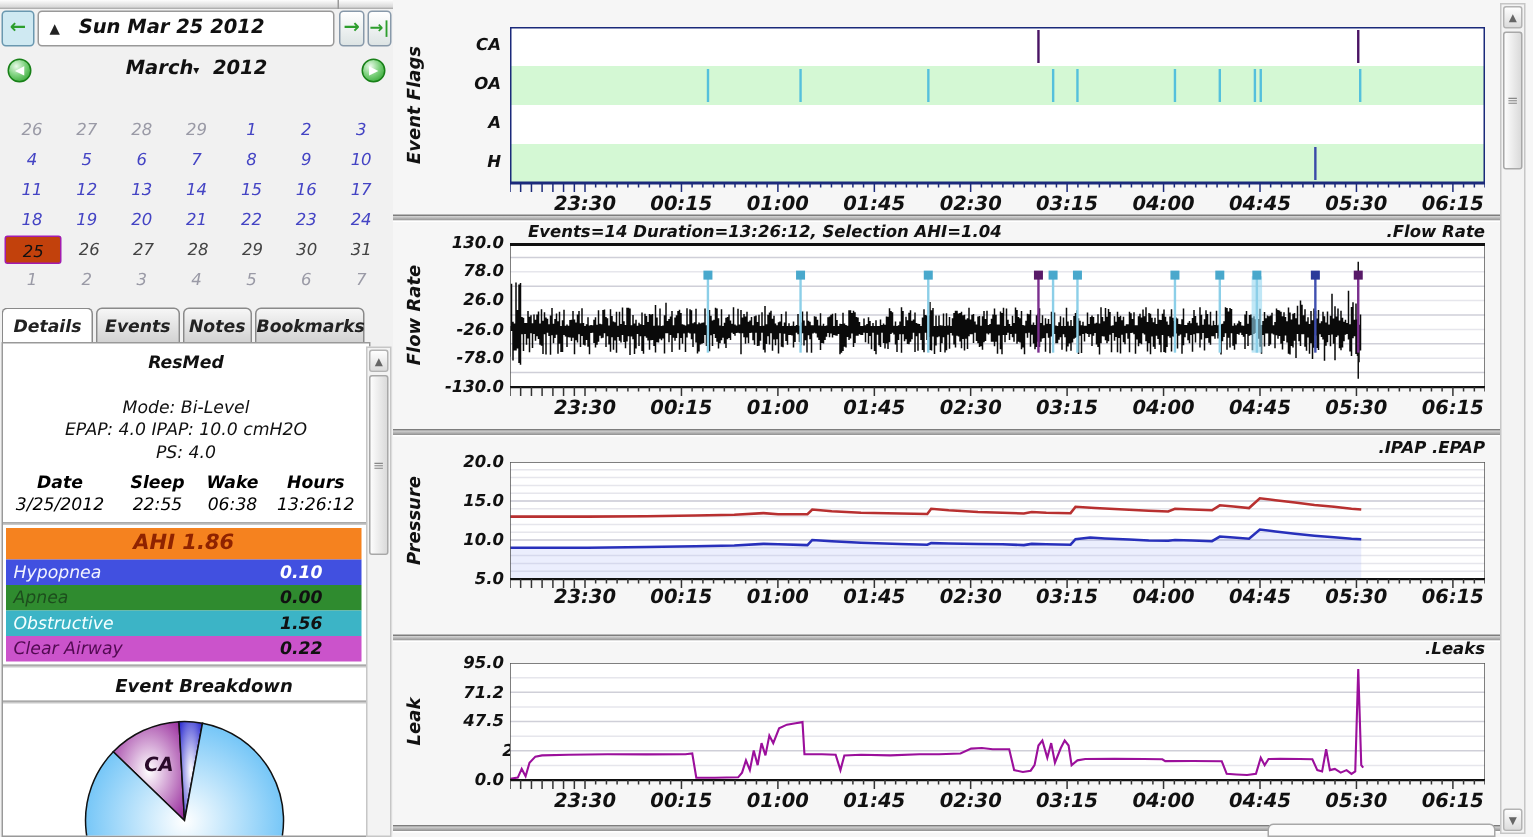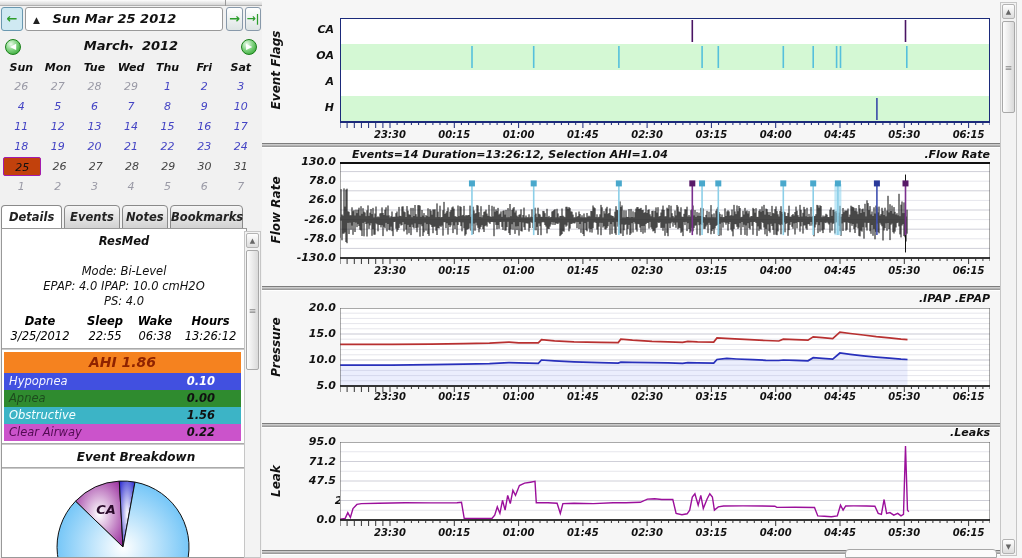--- a/index.html
+++ b/index.html
@@ -42,21 +42,21 @@
   .bdtitle { left:12px; width:100%; text-align:center; font-weight:bold; font-size:12px; color:#111; }
   
   .vscroll { width:17px; background:#f3f3f3; border:1px solid #c6c6c6; }
   .sbbtn { left:1px; width:13px; height:15px; background:linear-gradient(#fefefe,#dcdcdc); border:1px solid #b3b3b3; border-radius:2px; color:#666; font-size:7px; font-style:normal; text-align:center; line-height:14px; cursor:pointer; }
   .sbthumb { left:1px; width:13px; background:linear-gradient(90deg,#fdfdfd,#dadada); border:1px solid #a8a8a8; border-radius:2px; color:#888; font-size:9px; font-style:normal; text-align:center; cursor:grab; }
   
   .chartarea { left:262px; top:0; width:760px; height:558px; background:#f6f6f6; }
   .divider { left:0; width:738px; height:5px; background:linear-gradient(#d6d6d6,#909090); border-top:1px solid #7d7d7d; border-bottom:1px solid #ffffff; }
   .rot { position:absolute; width:110px; text-align:center; transform:rotate(-90deg); font-weight:bold; font-size:12px; color:#111; }
   .ylab span { position:absolute; right:0; font-weight:bold; font-size:11px; color:#111; white-space:nowrap; }
-  .xlab span { position:absolute; width:44px; margin-left:-22px; text-align:center; font-weight:bold; font-size:10px; color:#111; }
+  .xlab span { position:absolute; width:44px; margin-left:-22px; text-align:center; font-weight:bold; font-size:13px; color:#111; }
   .ptitle { font-weight:bold; font-size:11px; color:#111; white-space:nowrap; }
   .minibox { left:845px; top:549px; width:152px; height:9px; background:#fbfbfb; border:1px solid #a8a8a8; border-radius:4px 4px 0 0; }
 </style>
 </head>
 <body>
 
 <div class="abs topstrip">
   <div class="abs topnotch" style="left:225px"></div>
   <div class="abs topnotch" style="left:310px"></div>
 </div>
@@ -74,29 +74,20 @@
   </div>
 
   <div class="abs calheader">
     <div class="abs circlebtn" style="left:5px;top:3px;">◀</div>
     <div class="abs caltitle">
       <span>March</span><span class="mcaret">▾</span>&nbsp;&nbsp;<span>2012</span>
     </div>
     <div class="abs circlebtn" style="left:241px;top:3px;">▶</div>
   </div>
 
-  <div class="abs weekrow" id="weekrow" style="top:52px;">
-      <span>Sun</span>
-      <span>Mon</span>
-      <span>Tue</span>
-      <span>Wed</span>
-      <span>Thu</span>
-      <span>Fri</span>
-      <span>Sat</span>
-    </div>
   <div id="calgrid">
       <div class="abs daterow" style="top: 71px;">
         <span class="d-dim">26</span>
         <span class="d-dim">27</span>
         <span class="d-dim">28</span>
         <span class="d-dim">29</span>
         <span class="d-data">1</span>
         <span class="d-data">2</span>
         <span class="d-data">3</span>
       </div>

